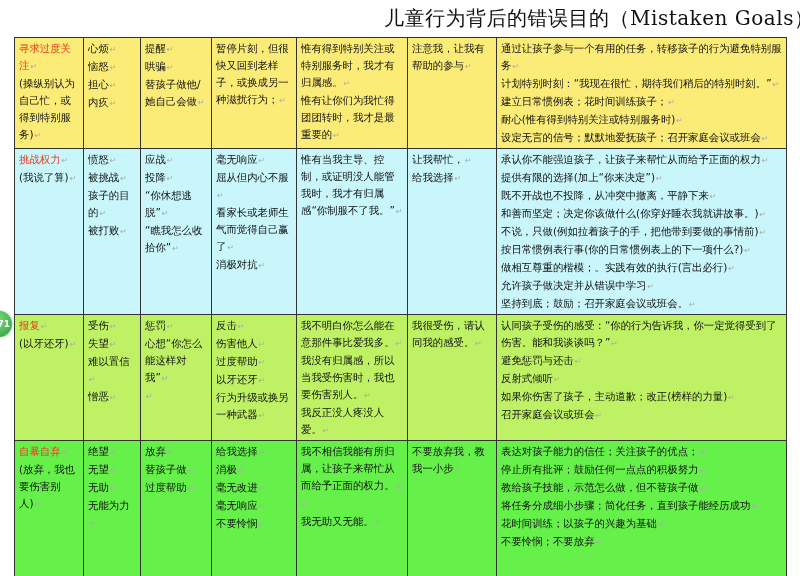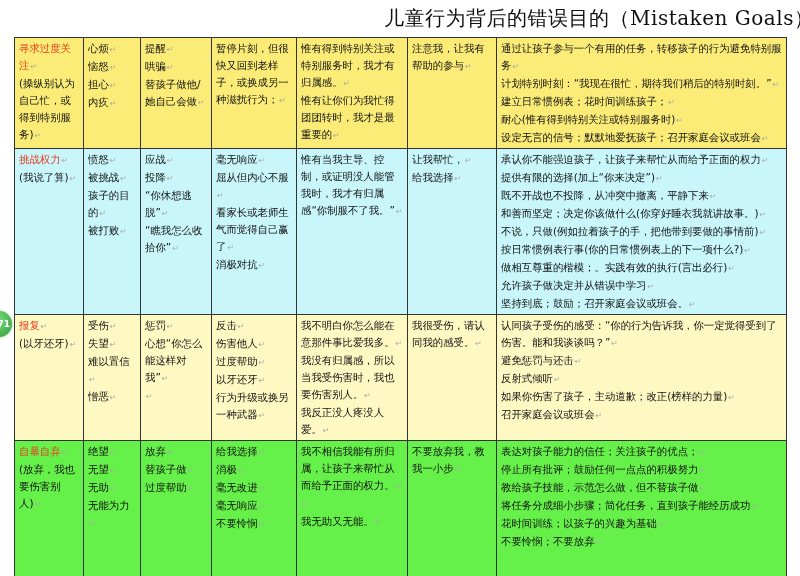--- a/index.html
+++ b/index.html
@@ -8,21 +8,21 @@
   .title { position:absolute; left:384px; top:5px; font-size:20px; font-family:"DejaVu Serif", serif;
            letter-spacing:0.5px; color:#111; white-space:nowrap; }
   table.goals { position:absolute; left:14px; top:37px; width:772px; border-collapse:collapse;
                 table-layout:fixed; font-size:10.4px; line-height:17px; }
   table.goals td, table.goals th { border:1.5px solid #333; vertical-align:top; padding:2px 3px 1px 4px;
                 overflow:hidden; }
   table.goals th { font-weight:bold; text-align:center; font-size:10.5px; line-height:15px; padding-top:1px; }
   tr.hdr { background:#fbec78; height:30px; }
   tr.r1 { background:#fbec78; height:102px;margin-left:22px; }
   tr.r2 { background:#c8f6fb; height:147px;margin-left:41px; }
-  tr.r3 { background:#fef9c3; height:100px;margin-top:48px; }
+  tr.r3 { background:#bef264; height:100px;margin-top:48px; }
   tr.r4 { background:#66f04a; height:147px; }
   .goal { color:#e63b1e; }
   .line { display:block; white-space:normal; }
   .pm::after { content:"\21B5"; color:#aaa; font-size:8px; margin-left:1px; }
   .badge { position:absolute; left:-14px; top:311px; width:26px; height:26px; border-radius:50%;
            background:radial-gradient(circle at 40% 35%, #7fe07f, #2a9a3a); color:#fff;
            font-size:9px; font-weight:bold; line-height:26px; text-align:right; padding-right:2px;
            box-shadow:0 0 3px #8c8; box-sizing:border-box; }
 </style>
 </head>

